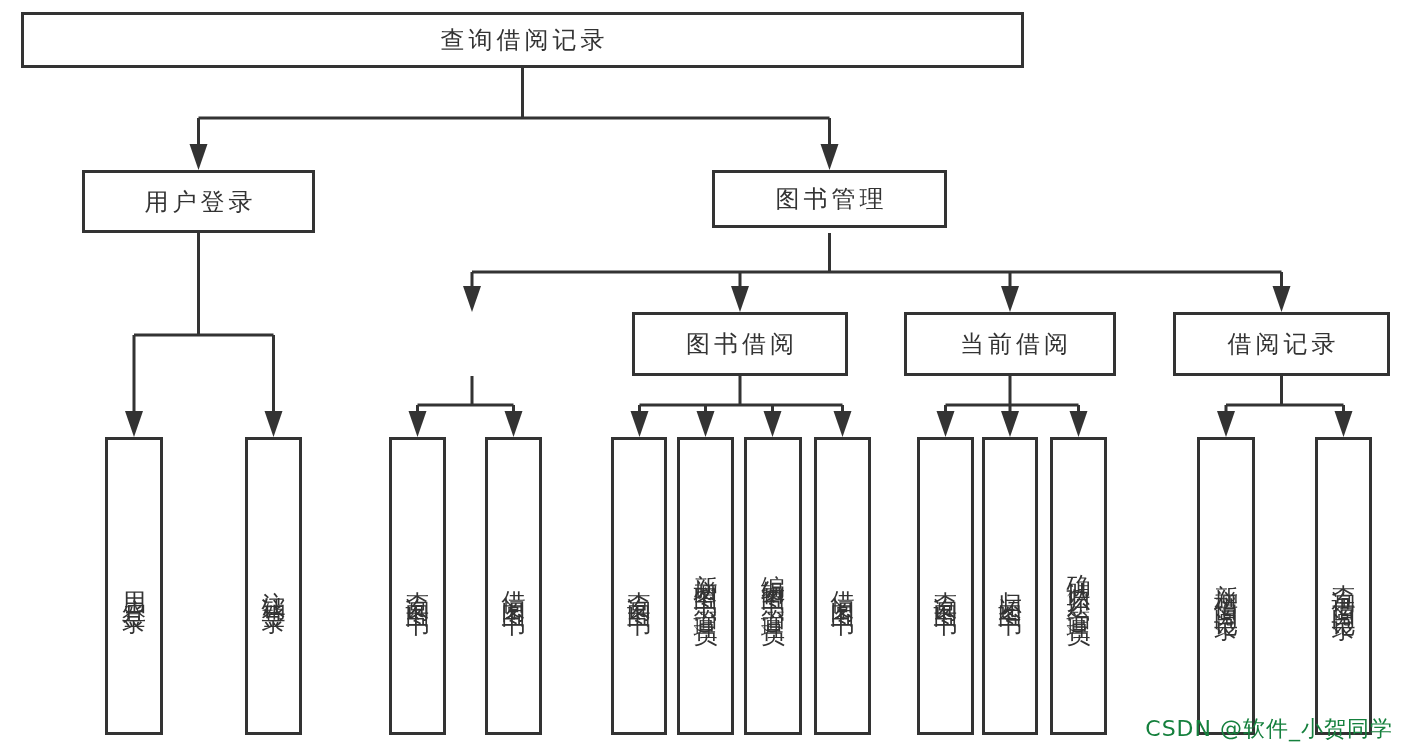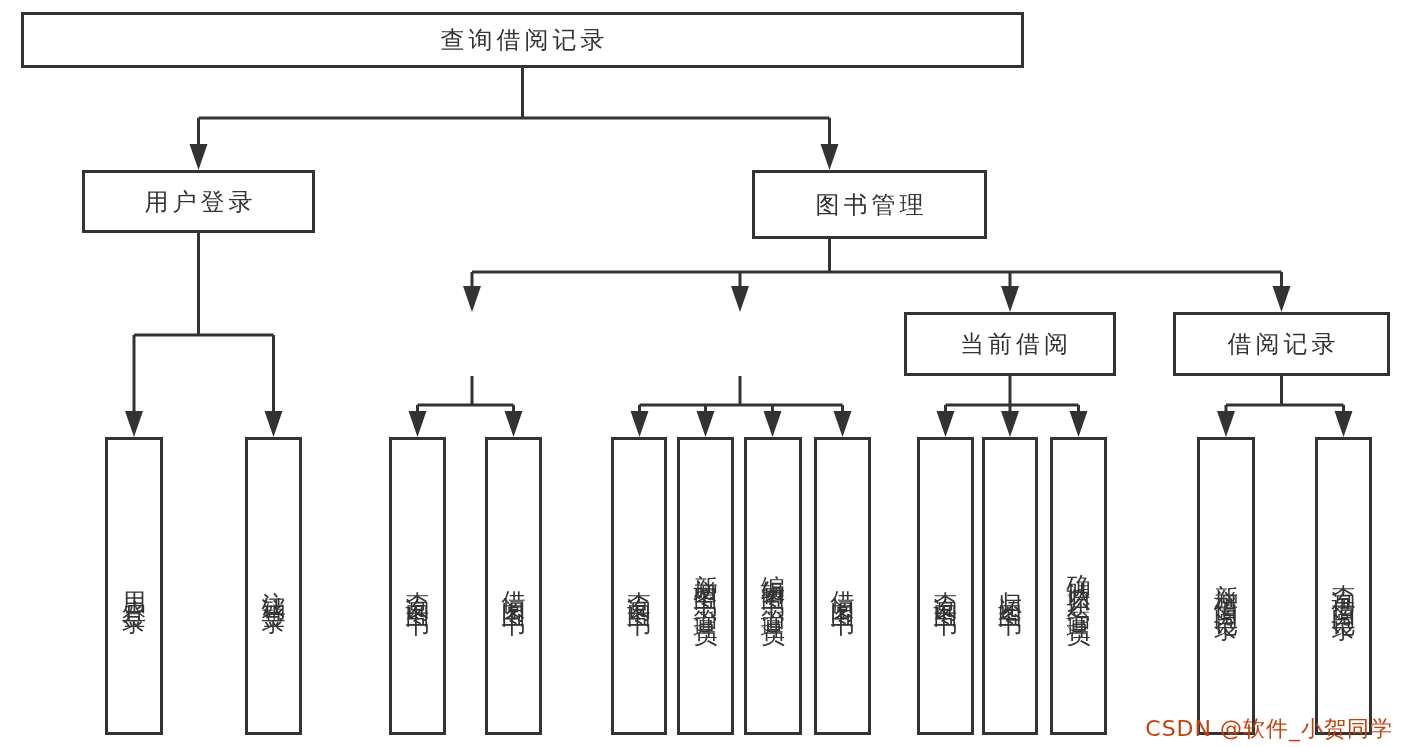--- a/index.html
+++ b/index.html
@@ -28,21 +28,21 @@
     text-orientation:mixed;
     font-size:24px;
     letter-spacing:7px;
     line-height:1;
     color:#333;
   }
   
   #n-root{left:21px;top:12px;width:1003px;height:56px;}
   
   #n-l2-0{left:82px;top:170px;width:233px;height:63px;}
-  #n-l2-1{left:752px;top:170px;width:235px;height:69px;}
+  #n-l2-1{left:712px;top:170px;width:235px;height:58px;}
   
   #n-l3-0{left:363px;top:312px;width:218px;height:64px;}
   #n-l3-1{left:632px;top:312px;width:216px;height:64px;}
   #n-l3-2{left:904px;top:312px;width:212px;height:64px;padding-left:8px;}
   #n-l3-3{left:1173px;top:312px;width:217px;height:64px;}
   
   #n-leaf-0{left:105px;top:437px;width:58px;height:298px;}
   #n-leaf-1{left:245px;top:437px;width:57px;height:298px;}
   #n-leaf-2{left:389px;top:437px;width:57px;height:298px;}
   #n-leaf-3{left:485px;top:437px;width:57px;height:298px;}
@@ -53,21 +53,21 @@
   #n-leaf-8{left:917px;top:437px;width:57px;height:298px;}
   #n-leaf-9{left:982px;top:437px;width:56px;height:298px;}
   #n-leaf-10{left:1050px;top:437px;width:57px;height:298px;}
   #n-leaf-11{left:1197px;top:437px;width:58px;height:298px;}
   #n-leaf-12{left:1315px;top:437px;width:57px;height:298px;}
   #watermark{
     position:absolute;
     right:12px;bottom:3px;
     font-size:22px;
     letter-spacing:1px;
-    color:#c2410c;
+    color:#15803d;
     z-index:5;
     white-space:nowrap;
   }
 </style>
 </head>
 <body>
 
 <div id="canvas">
 
   <svg id="connectors" viewBox="0 0 1405 747" xmlns="http://www.w3.org/2000/svg">
@@ -108,20 +108,21 @@
       <polygon points="1217,411 1235,411 1226,437"></polygon>
       <polygon points="1334.5,411 1352.5,411 1343.5,437"></polygon>
     </g>
   </svg>
 
   <div id="n-root" class="node hnode">查询借阅记录</div>
 
   <div id="n-l2-0" class="node hnode">用户登录</div>
   <div id="n-l2-1" class="node hnode">图书管理</div>
 
+  <div id="n-l3-1" class="node hnode">图书借阅</div>
   <div id="n-l3-2" class="node hnode">当前借阅</div>
   <div id="n-l3-3" class="node hnode">借阅记录</div>
 
   <div id="n-leaf-0" class="node vnode">
     <span>用户登录</span>
   </div>
   <div id="n-leaf-1" class="node vnode">
     <span>注销登录</span>
   </div>
   <div id="n-leaf-2" class="node vnode">

